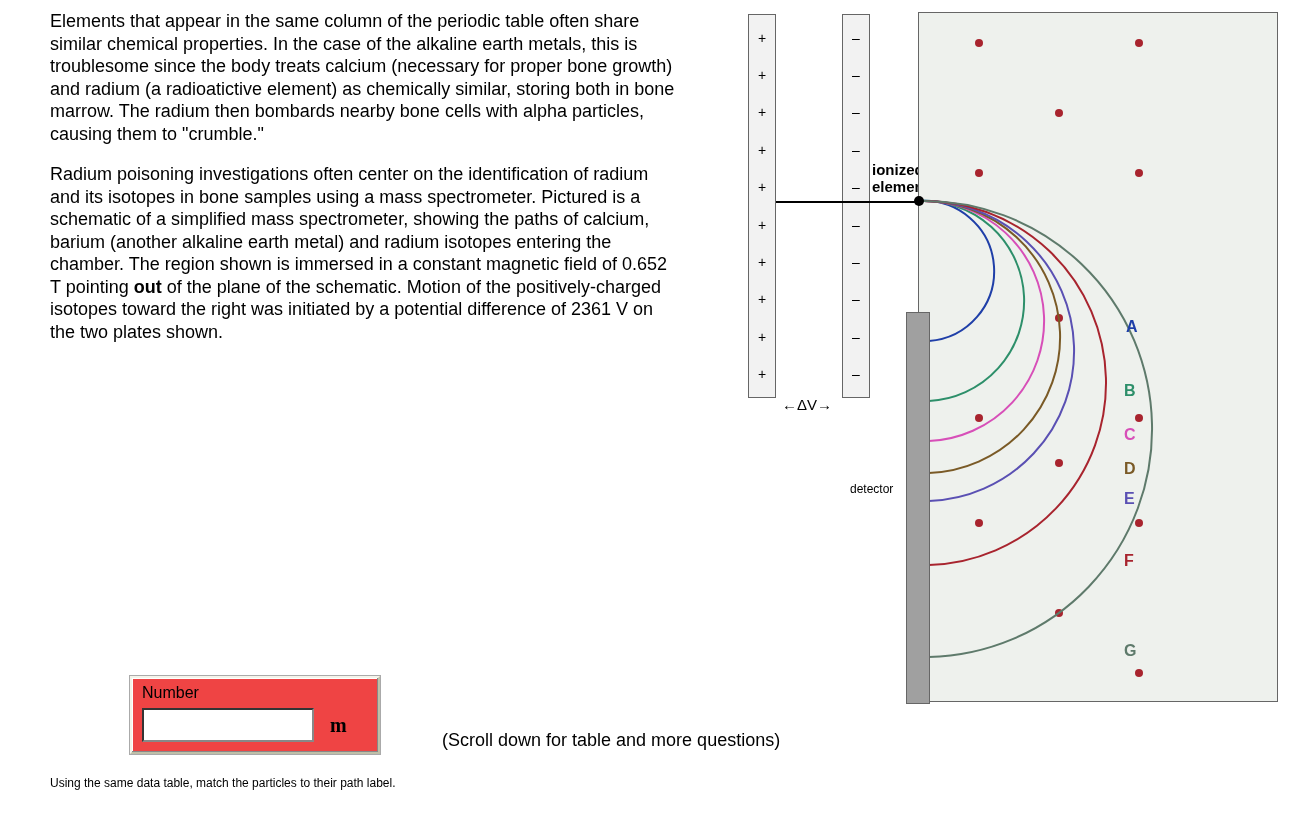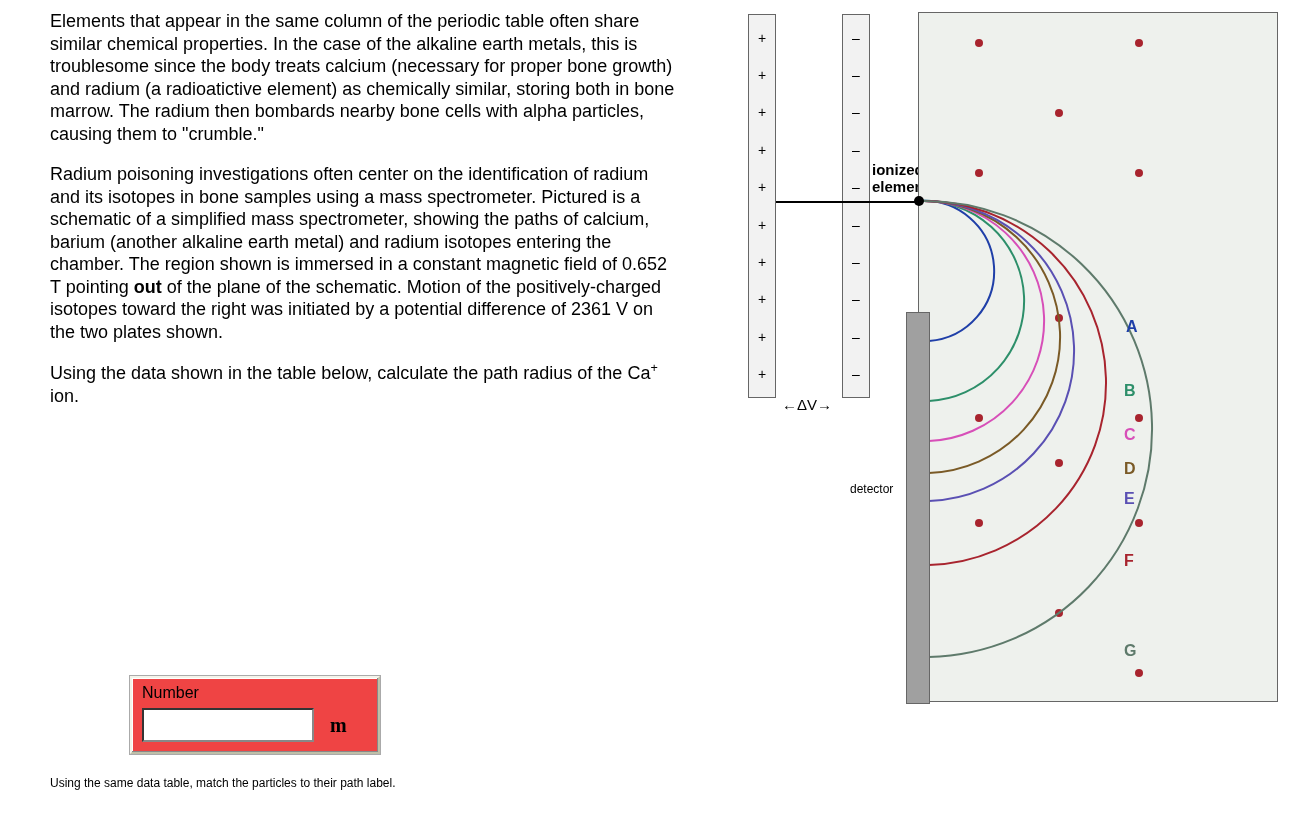--- a/index.html
+++ b/index.html
@@ -118,33 +118,31 @@
 </head>
 <body>
 
 <div class="page">
 
   <div class="body-text">
     <p>Elements that appear in the same column of the periodic table often share similar chemical properties. In the case of the alkaline earth metals, this is troublesome since the body treats calcium (necessary for proper bone growth) and radium (a radioatictive element) as chemically similar, storing both in bone marrow. The radium then bombards nearby bone cells with alpha particles, causing them to "crumble."</p>
     <p>
       <span>Radium poisoning investigations often center on the identification of radium and its isotopes in bone samples using a mass spectrometer. Pictured is a schematic of a simplified mass spectrometer, showing the paths of calcium, barium (another alkaline earth metal) and radium isotopes entering the chamber. The region shown is immersed in a constant magnetic field of 0.652 T pointing </span><b>out</b><span> of the plane of the schematic. Motion of the positively-charged isotopes toward the right was initiated by a potential difference of 2361 V on the two plates shown.</span>
     </p>
-    <p>
-      <span>Using the data shown in the table below, calculate the path radius of the Ca</span><sup>+</sup><span> ion.</span>
-    </p>
   </div>
 
   <div class="answer-box">
     <div class="label">Number</div>
     <div class="row">
       <input type="text" value="" style="">
       <span class="unit">m</span>
     </div>
   </div>
 
+  <div class="scroll-note">(Scroll down for table and more questions)</div>
   <div class="match-q">Using the same data table, match the particles to their path label.</div>
 
   <div class="diagram">
 
     <div class="plate pos">
       <span>+</span>
       <span>+</span>
       <span>+</span>
       <span>+</span>
       <span>+</span>

